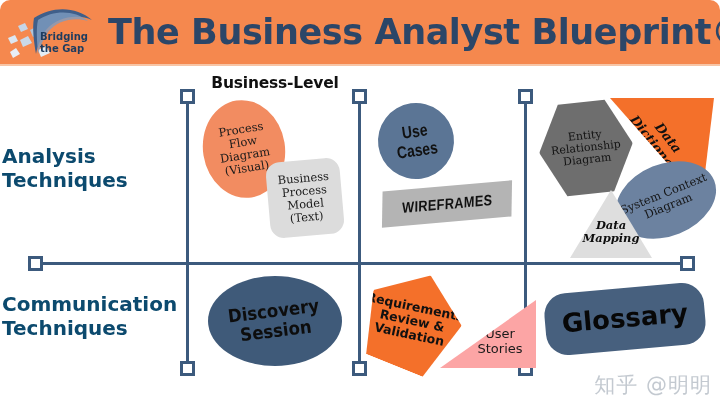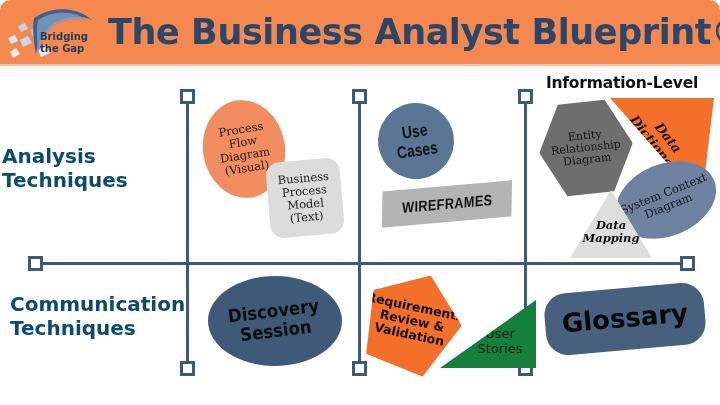--- a/index.html
+++ b/index.html
@@ -75,21 +75,21 @@
     left: 2px;
     width: 184px;
     color: #0c4a6e;
     font-size: 20px;
     font-weight: bold;
     text-align: left;
     line-height: 1.22;
     font-family: "DejaVu Sans", sans-serif;
   }
   #row-label-0 { top: 144px; }
-  #row-label-1 { top: 292px; margin-left: 8px; }
+  #row-label-1 { top: 292px; }
 
   
   .vline {
     position: absolute;
     width: 3px;
     top: 96px;
     height: 272px;
     background: #3C5A7D;
   }
   .hline {
@@ -254,21 +254,21 @@
   #s-rrv .lbl {
     font-size: 12.5px; color: #111111; font-weight: bold;
     font-family: "DejaVu Sans", sans-serif;
     transform: rotate(-10deg);
   }
 
   
   #s-us {
     left: 440px; top: 300px;
     width: 96px; height: 68px;
-    background: #15803d;
+    background: #fca5a5;
     clip-path: polygon(100% 0%, 100% 100%, 0% 100%);
   }
   #s-us .lbl {
     font-size: 13px; color: #1A1A1A;
     font-family: "DejaVu Sans", sans-serif;
     margin-left: 24px; margin-top: 16px;
   }
 
   
   #s-gl {
@@ -314,21 +314,21 @@
         <path d="M34 16 C50 6, 70 6, 84 17 C70 13, 54 16, 44 28 C40 34, 36 42, 34 50 C33 38, 32 24, 34 16 Z" fill="#7E9CC0" opacity="0.8"></path>
         <text x="36" y="36" font-family="DejaVu Sans, sans-serif" font-size="10" font-weight="bold" fill="#1E3C5F">Bridging</text>
         <text x="36" y="48" font-family="DejaVu Sans, sans-serif" font-size="10" font-weight="bold" fill="#1E3C5F">the Gap</text>
       </svg>
     </div>
 
     <div id="title">The Business Analyst Blueprint®</div>
   </div>
   <div id="header-underline"></div>
 
-  <div id="col-head-2" class="col-head">Information-Level</div>
+  <div id="col-head-0" class="col-head">Business-Level</div>
 
   <div id="row-label-0" class="row-label" style="white-space:pre-line;">Analysis
 Techniques</div>
   <div id="row-label-1" class="row-label" style="white-space:pre-line;">Communication
 Techniques</div>
 
   <div class="vline" style="left:186px;"></div>
   <div class="vline" style="left:358px;"></div>
   <div class="vline" style="left:524px;"></div>
   <div class="hline"></div>
@@ -399,14 +399,15 @@
 
   <div id="s-us" class="shape sans">
     <span class="lbl">User
 Stories</span>
   </div>
 
   <div id="s-gl" class="shape sans">
     <span class="lbl">Glossary</span>
   </div>
 
+  <div id="watermark">知乎 @明明</div>
 
 </div>
 
 </body></html>

